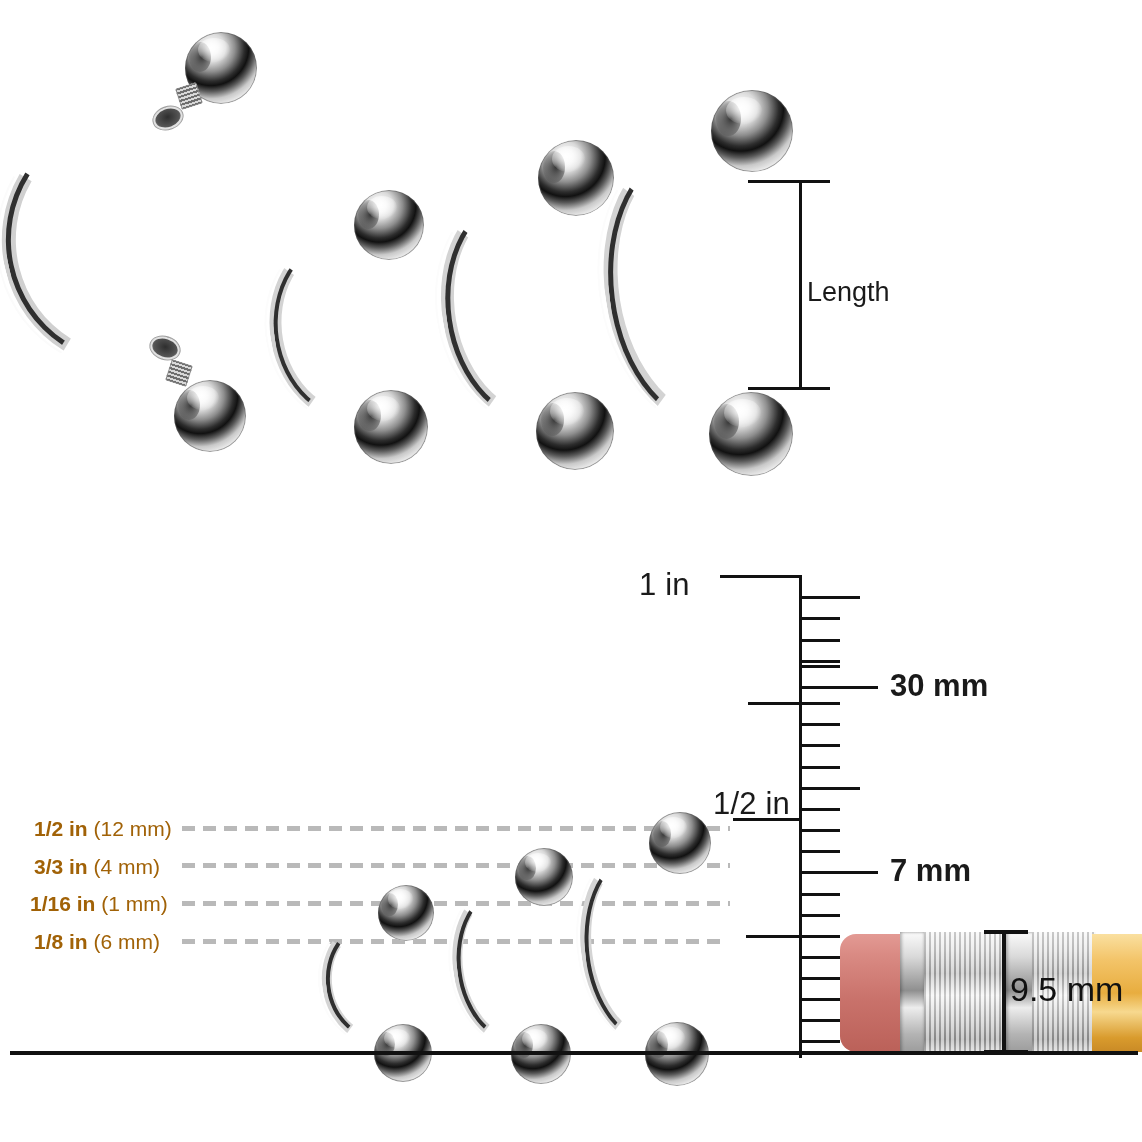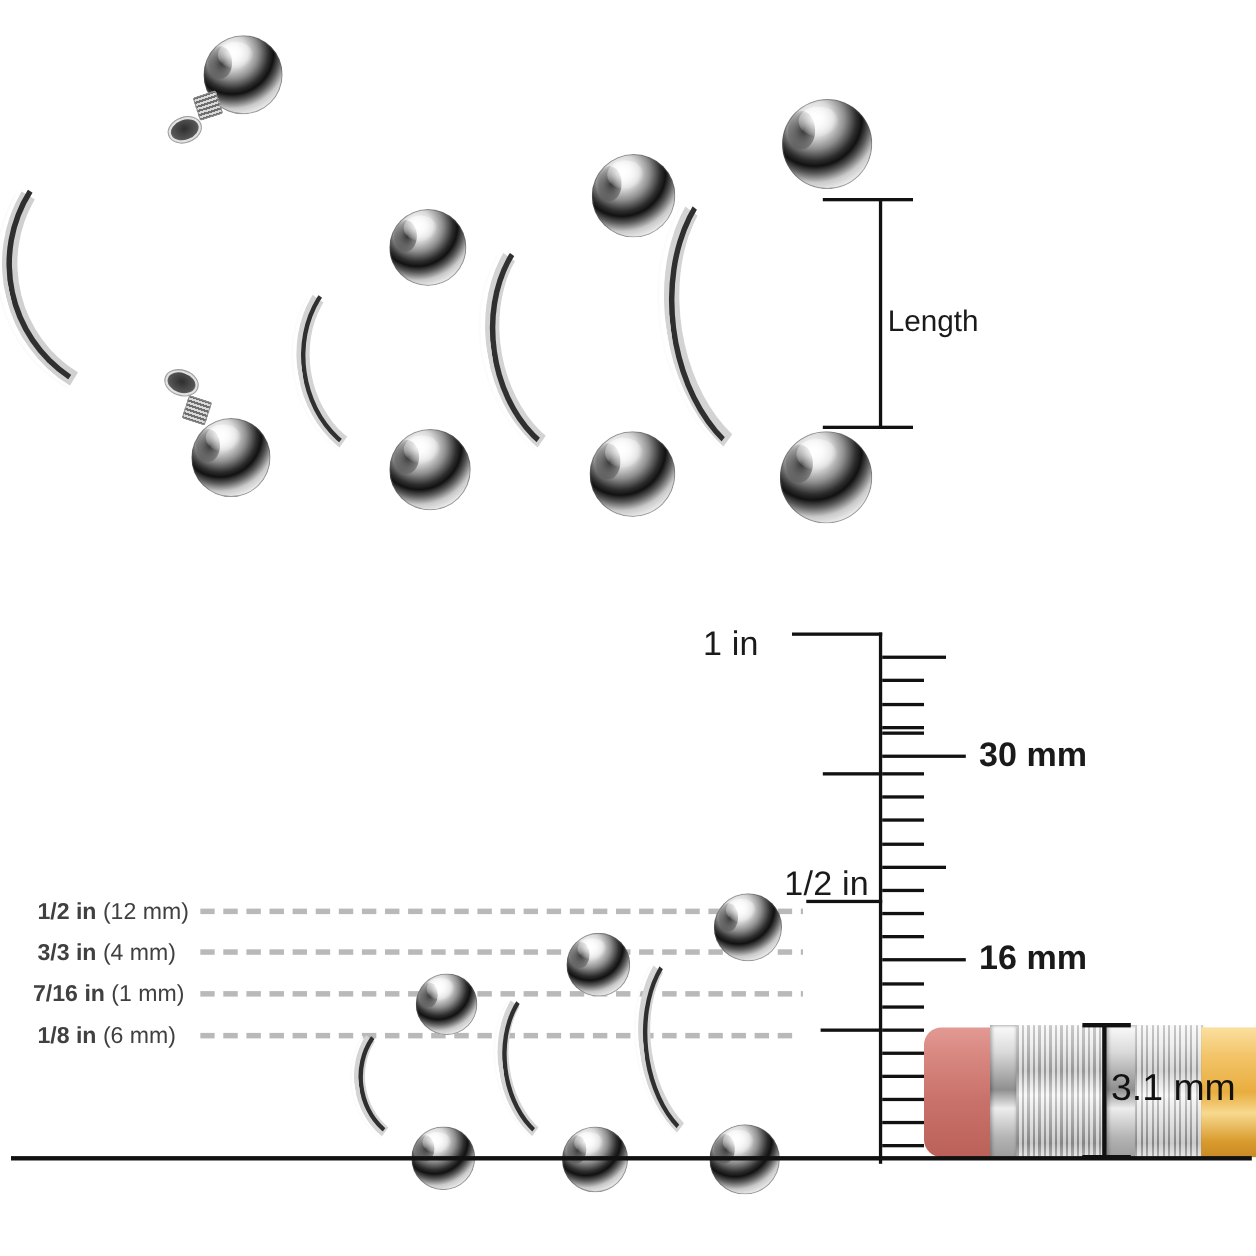--- a/index.html
+++ b/index.html
@@ -7,21 +7,21 @@
   #stage{position:relative;width:1142px;height:1142px;background:#fff;}
 
   
   .abs{position:absolute;}
 
   
   .lbl{position:absolute;white-space:nowrap;color:#1a1a1a;}
   .lbl-length{font-size:27px;font-weight:400;}
   .ruler-lbl{font-size:31px;font-weight:normal;letter-spacing:.2px;}
   .ruler-lbl-mm{font-size:31px;font-weight:bold;}
-  .size-lbl{font-size:21px;color:#404040;}
+  .size-lbl{font-size:21px;color:#a16207;}
   .size-lbl b{font-weight:bold;}
   .size-lbl span.mm{font-weight:normal;}
   .pencil-lbl{font-size:34px;font-weight:400;color:#111;}
 
   
   .hline{position:absolute;background:#111;height:3px;}
   .vline{position:absolute;background:#111;width:3px;}
   .baseline{position:absolute;background:#111;height:4px;}
 
   
@@ -134,21 +134,21 @@
 
   <div class="lbl size-lbl" style="left:34px;top:817px;">
     <b>1/2 in</b>
     <span class="mm">(12 mm)</span>
   </div>
   <div class="lbl size-lbl" style="left:34px;top:855px;">
     <b>3/3 in</b>
     <span class="mm">(4 mm)</span>
   </div>
   <div class="lbl size-lbl" style="left:30px;top:892px;">
-    <b>7/16 in</b>
+    <b>1/16 in</b>
     <span class="mm">(1 mm)</span>
   </div>
   <div class="lbl size-lbl" style="left:34px;top:930px;">
     <b>1/8 in</b>
     <span class="mm">(6 mm)</span>
   </div>
 
   <div class="dashline" style="left:182px;top:826px;width:548px;"></div>
   <div class="dashline" style="left:182px;top:863px;width:548px;"></div>
   <div class="dashline" style="left:182px;top:901px;width:548px;"></div>
@@ -204,21 +204,21 @@
     <div class="hline" style="left:802px;top:787px;width:58px;"></div>
     <div class="hline" style="left:802px;top:808px;width:38px;"></div>
 
     <div class="hline" style="left:733px;top:818px;width:69px;"></div>
     <div class="lbl ruler-lbl" style="left:713px;top:786px;">1/2 in</div>
 
     <div class="hline" style="left:802px;top:829px;width:38px;"></div>
     <div class="hline" style="left:802px;top:850px;width:38px;"></div>
 
     <div class="hline" style="left:802px;top:871px;width:76px;"></div>
-    <div class="lbl ruler-lbl-mm" style="left:890px;top:853px;">16 mm</div>
+    <div class="lbl ruler-lbl-mm" style="left:890px;top:853px;">7 mm</div>
 
     <div class="hline" style="left:802px;top:893px;width:38px;"></div>
     <div class="hline" style="left:802px;top:914px;width:38px;"></div>
 
     <div class="hline" style="left:746px;top:935px;width:56px;"></div>
     <div class="hline" style="left:802px;top:935px;width:38px;"></div>
 
     <div class="hline" style="left:802px;top:956px;width:38px;"></div>
     <div class="hline" style="left:802px;top:977px;width:58px;"></div>
     <div class="hline" style="left:802px;top:998px;width:38px;"></div>
@@ -231,17 +231,17 @@
     <div class="ferrule-crimp" style="left:60px;top:0px;width:26px;height:122px;"></div>
     <div class="ferrule" style="left:84px;top:0px;width:86px;height:122px;"></div>
     <div class="ferrule-crimp" style="left:166px;top:0px;width:30px;height:122px;"></div>
     <div class="ferrule" style="left:192px;top:0px;width:64px;height:122px;"></div>
     <div class="pencil-wood2" style="left:252px;top:2px;width:50px;height:118px;"></div>
 
     <div class="dim-cap" style="left:144px;top:-2px;width:44px;"></div>
     <div class="dim-v" style="left:162px;top:-2px;height:124px;"></div>
     <div class="dim-cap" style="left:144px;top:118px;width:44px;"></div>
   </div>
-  <div class="lbl pencil-lbl" style="left:1010px;top:970px;">3.1 mm</div>
+  <div class="lbl pencil-lbl" style="left:1010px;top:970px;">9.5 mm</div>
 
   <div class="baseline" style="left:10px;top:1051px;width:1128px;"></div>
 
 </div>
 
 </body></html>

